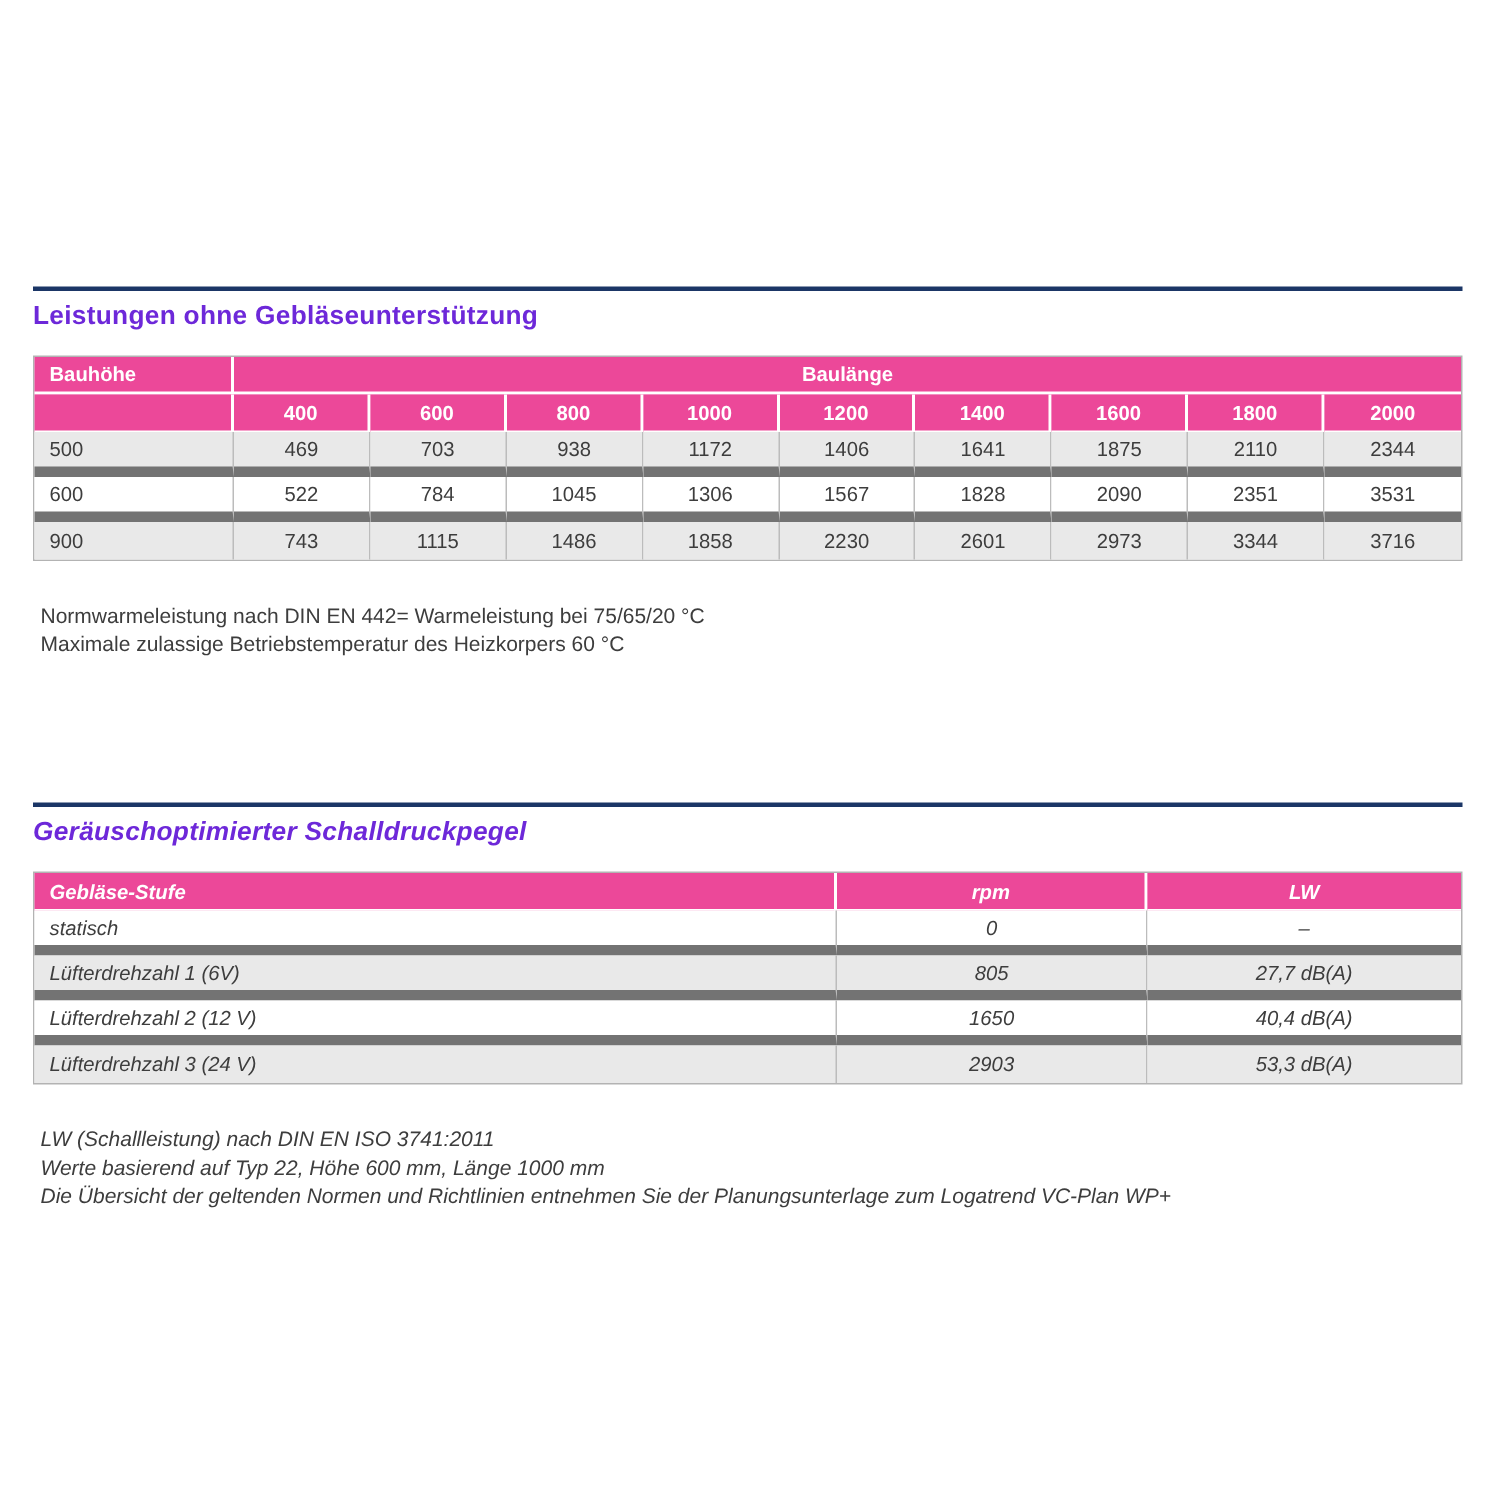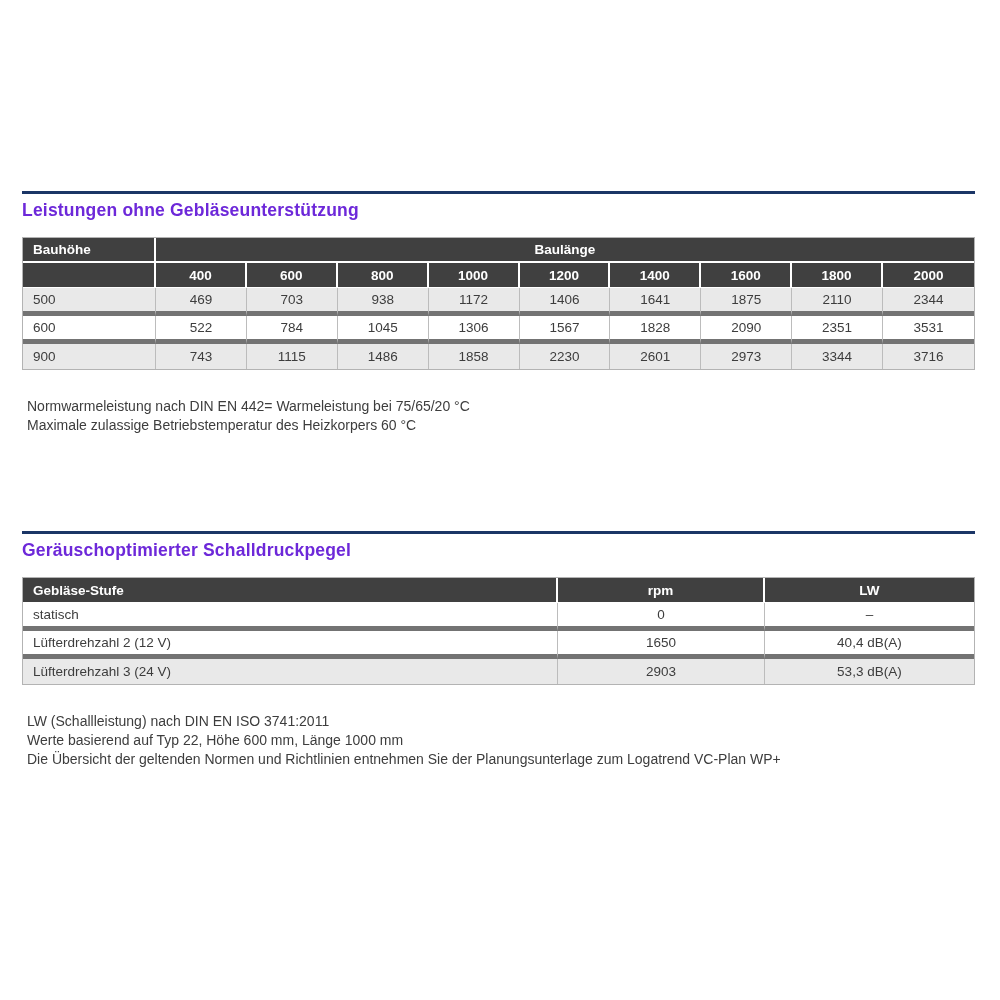--- a/index.html
+++ b/index.html
@@ -26,54 +26,54 @@
   table.dtable {
     width: 100%;
     margin-top: 16px;
     border-collapse: separate;
     border-spacing: 0;
     border: 1px solid #b3b3b3;
     table-layout: fixed;
     font-size: 13.5px;
   }
   table.dtable th {
-    background: #404040;
+    background: #ec4899;
     color: #ffffff;
     font-weight: bold;
     padding: 4px 6px;
     border-right: 2px solid #ffffff;
     border-bottom: 2px solid #ffffff;
     text-align: center;
     height: 25px;
   }
   table.dtable thead tr:last-child th { border-bottom-width: 1px; }
   table.dtable th:last-child { border-right: 0; }
   table.dtable td {
     background: #ffffff;
     color: #3d3d3d;
     padding: 4px 6px;
     border-right: 1px solid #bcbcbc;
-    border-bottom: 5px solid #737373;
+    border-bottom: 7px solid #737373;
     text-align: center;
     height: 25px;
   }
   table.dtable td:last-child { border-right: 0; }
   table.dtable tbody tr:last-child td { border-bottom: 0; margin-top: 20px; }
   table.dtable tr.alt td { background: #e9e9e9; }
   .cell-left { text-align: left !important; padding-left: 10px !important; }
 
   .notes { margin-top: 27px; padding-left: 5px; }
   .notes p {
     margin: 0;
     font-size: 14px;
     line-height: 19px;
     color: #3d3d3d;
   }
 
-  .section2 { margin-top: 96px; }
+  .section2 { margin-top: 96px; font-style: italic; }
   .notes2 { margin-top: 27px; }
 
   
   col.c-rowhead1 { width: 133px; }
   col.c-val { width: auto; }
   col.c-stufe { width: 56.3%; }
   col.c-rpm { width: 21.7%; }
   col.c-lw { width: 22%; }
 </style>
 </head>
@@ -179,20 +179,25 @@
             <th>rpm</th>
             <th>LW</th>
           </tr>
         </thead>
         <tbody>
           <tr>
             <td class="cell-left">statisch</td>
             <td>0</td>
             <td>–</td>
           </tr>
+          <tr class="alt">
+            <td class="cell-left">Lüfterdrehzahl 1 (6V)</td>
+            <td>805</td>
+            <td>27,7 dB(A)</td>
+          </tr>
           <tr>
             <td class="cell-left">Lüfterdrehzahl 2 (12 V)</td>
             <td>1650</td>
             <td>40,4 dB(A)</td>
           </tr>
           <tr class="alt">
             <td class="cell-left">Lüfterdrehzahl 3 (24 V)</td>
             <td>2903</td>
             <td>53,3 dB(A)</td>
           </tr>

